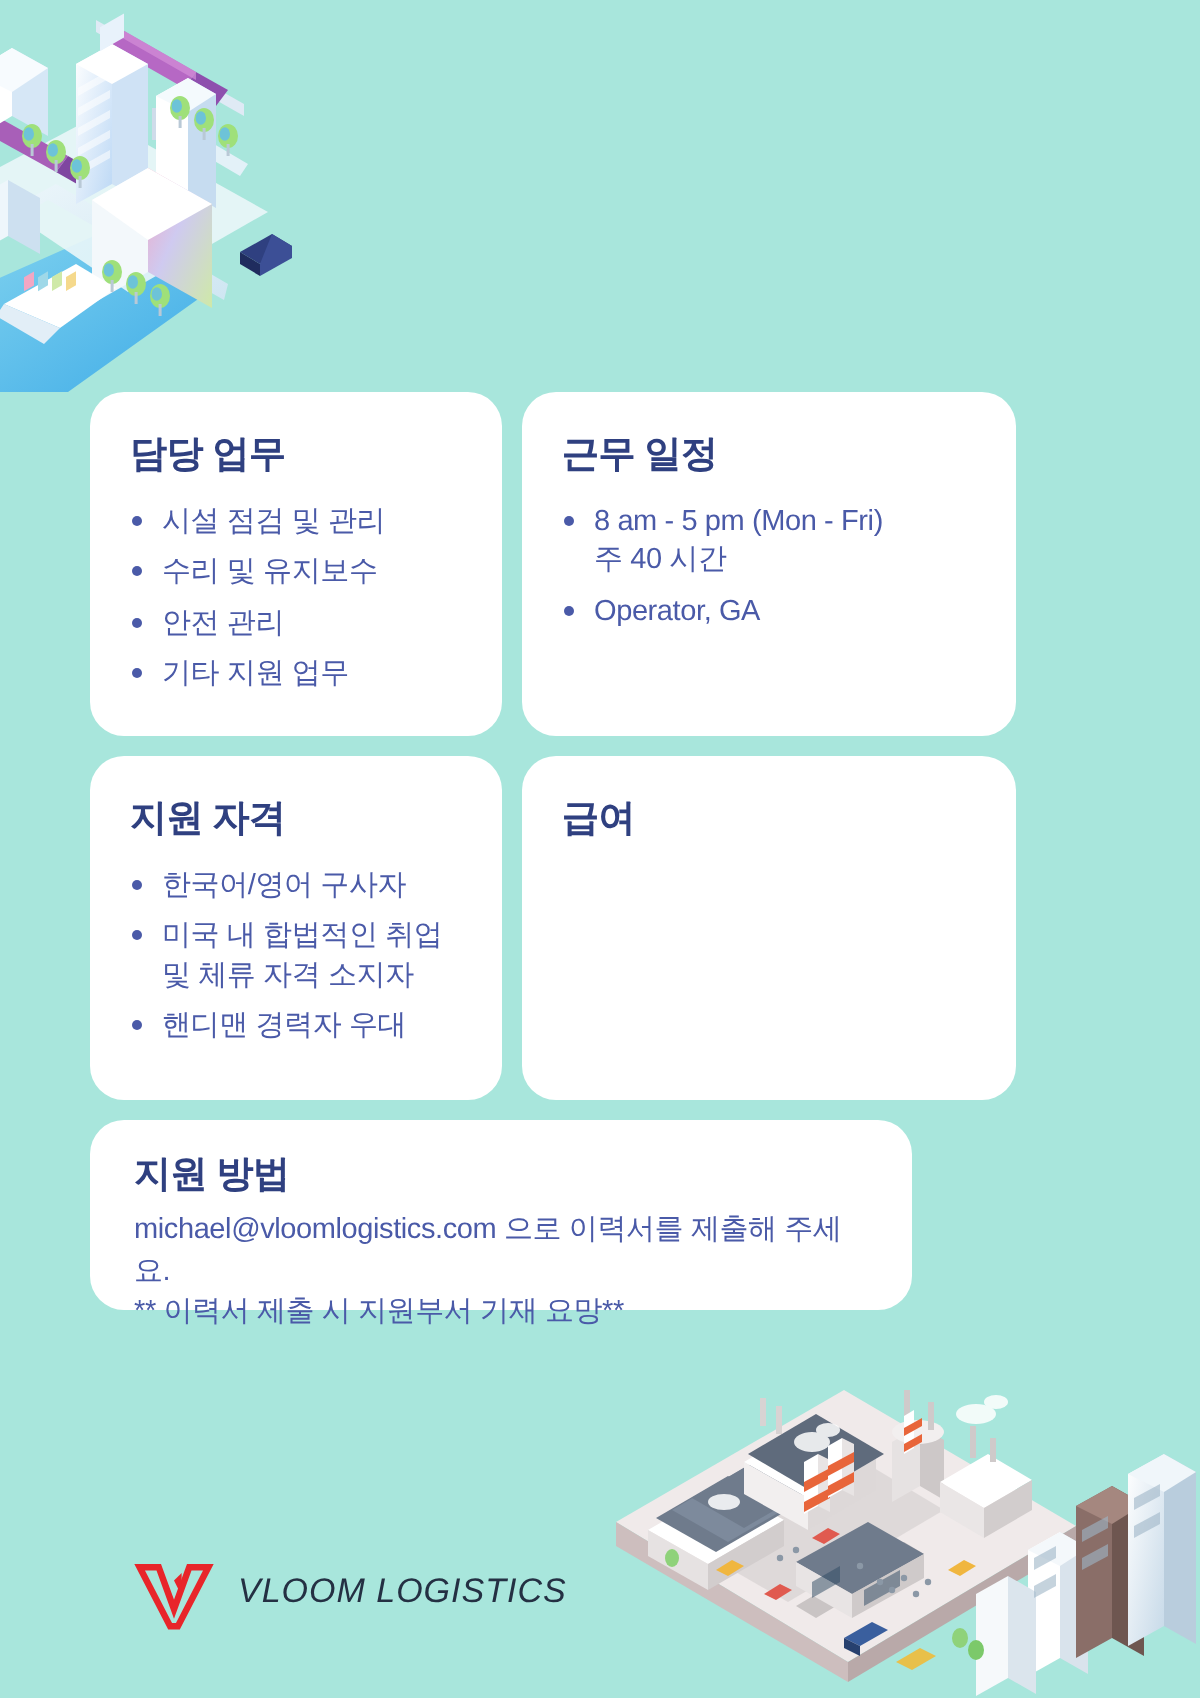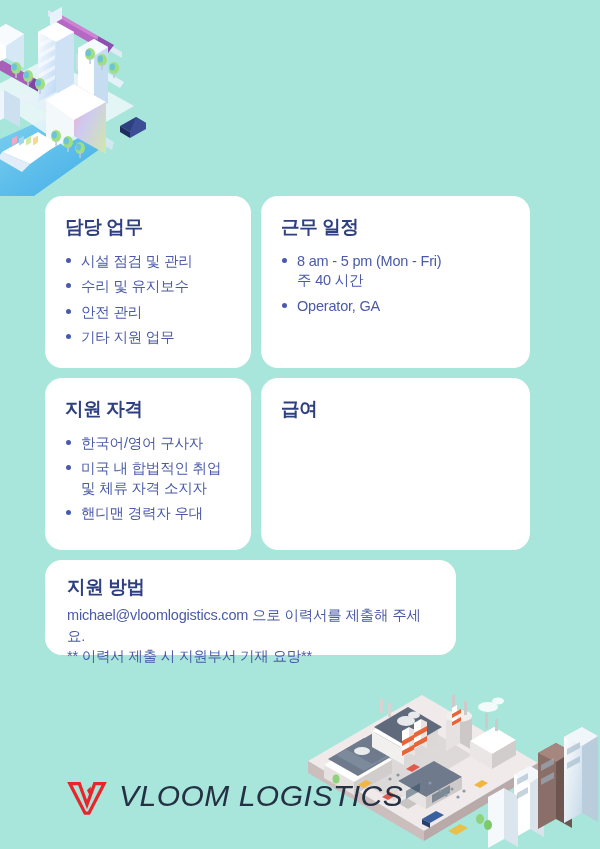--- a/index.html
+++ b/index.html
@@ -36,21 +36,21 @@
 
   
   .cards{position:absolute;left:45px;top:196px;width:512px;}
   .row{display:flex;gap:10px;margin-bottom:10px;}
   .card{
     background:#ffffff;border-radius:17px;
     box-sizing:border-box;
     padding:18px 20px 16px 20px;
   }
   .card.left{width:206px;}
-  .card.right{width:269px;}
+  .card.right{width:247px;}
   .card.r1{height:172px;}
   .card.r2{height:172px;}
   .card.wide{width:411px;height:95px;padding:14px 22px 12px 22px;}
 
   .card h2{
     margin:0 0 13px 0;
     color:#2f4080;
     font-size:18.5px;
     font-weight:bold;
     letter-spacing:-0.3px;
@@ -83,21 +83,21 @@
   }
 
   
   .logo{
     position:absolute;left:66px;top:775px;
     display:flex;align-items:center;gap:11px;
   }
   .logo-mark{width:42px;height:42px;display:block;}
   .logo-text{
     color:#243043;
-    font-size:30px;
+    font-size:17px;
     font-style:italic;
     letter-spacing:0.5px;
     font-weight:400;
     white-space:nowrap;
   }
 </style>
 </head>
 <body>
 
 <div class="page">

